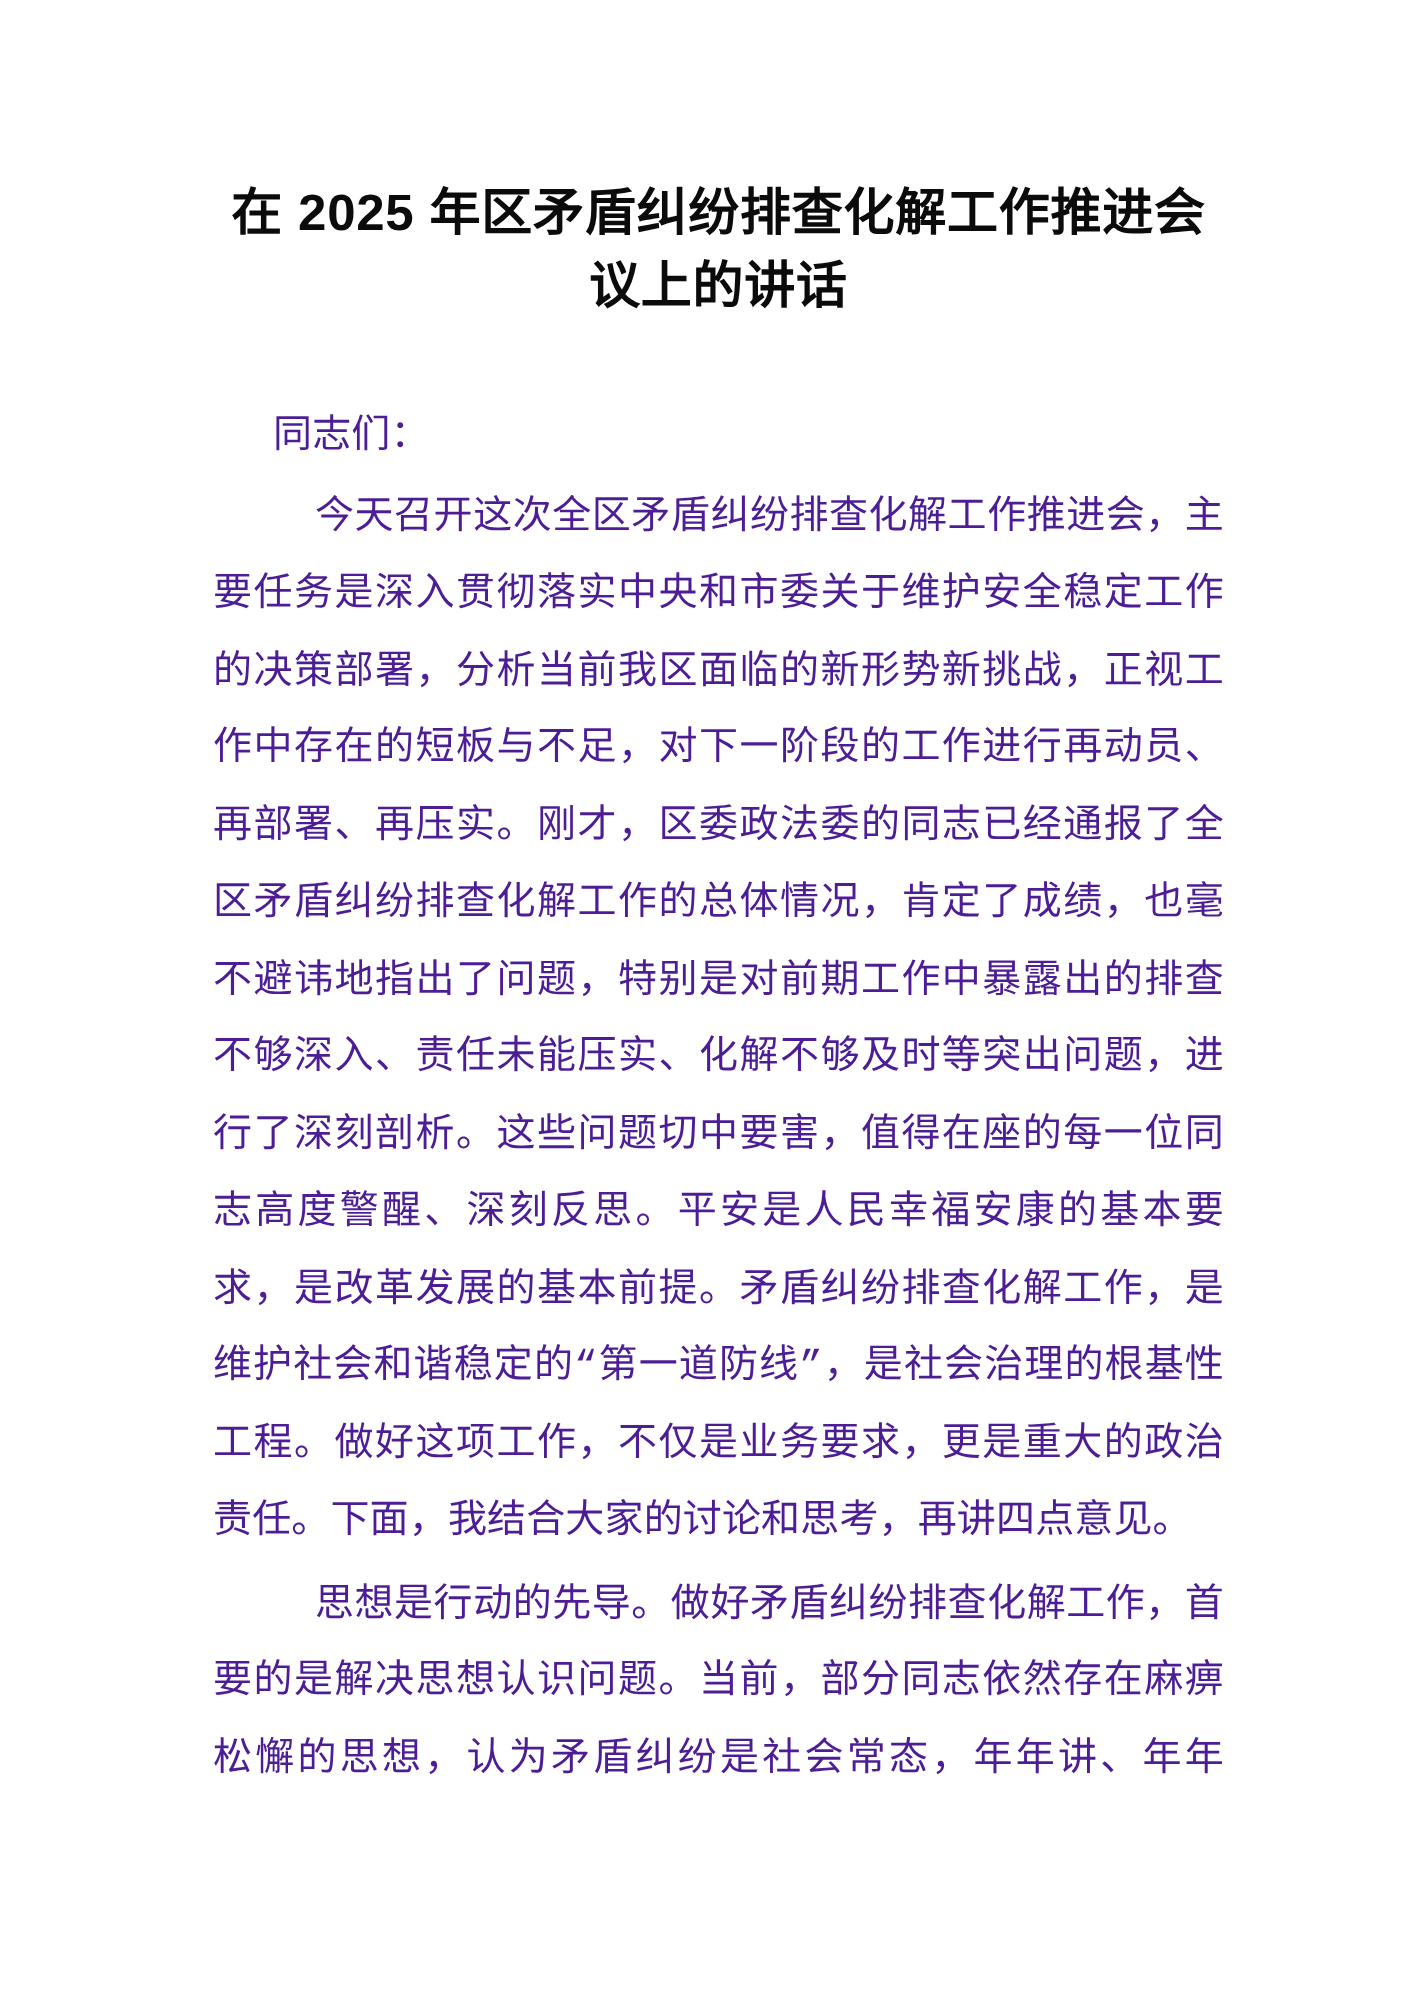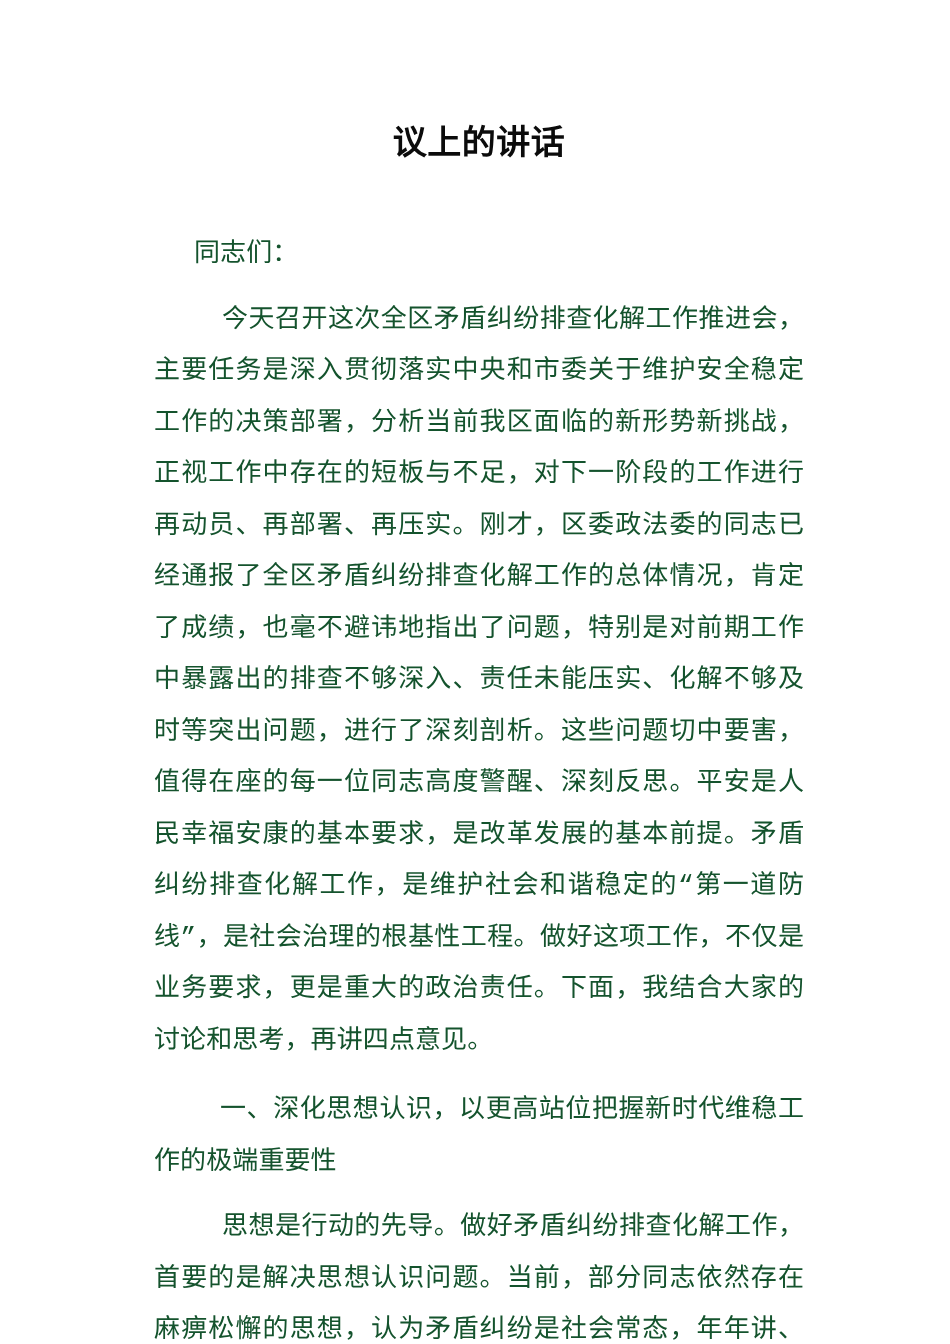--- a/index.html
+++ b/index.html
@@ -42,27 +42,27 @@
     white-space: normal;
   }
 
   
   .body-block {
     margin: 0;
     padding-top: 44px;
   }
 
   p.para {
-    margin: 16px;
+    margin: 4px;
     font-size: 26px;
     line-height: 51.5px;
     text-align: justify;
     text-justify: inter-ideograph;
     text-align-last: left;
-    color: #14532d;
+    color: #4c1d95;
     letter-spacing: 0.1px;
     word-break: break-all;
     overflow-wrap: anywhere;
   }
 
   p.para + p.para {
     margin-top: 0;
   }
 
   
@@ -76,28 +76,28 @@
     overflow: hidden;
   }
 </style>
 </head>
 <body>
 
 <div class="page">
   <div class="content">
 
     <h1 class="doc-title">
+      <span style="display: block;">在 2025 年区矛盾纠纷排查化解工作推进会</span>
       <span style="display: block;">议上的讲话</span>
     </h1>
 
     <div class="body-block">
 
       <p class="para indent-salutation">同志们：</p>
 
       <p class="para indent-2p5">今天召开这次全区矛盾纠纷排查化解工作推进会，主要任务是深入贯彻落实中央和市委关于维护安全稳定工作的决策部署，分析当前我区面临的新形势新挑战，正视工作中存在的短板与不足，对下一阶段的工作进行再动员、再部署、再压实。刚才，区委政法委的同志已经通报了全区矛盾纠纷排查化解工作的总体情况，肯定了成绩，也毫不避讳地指出了问题，特别是对前期工作中暴露出的排查不够深入、责任未能压实、化解不够及时等突出问题，进行了深刻剖析。这些问题切中要害，值得在座的每一位同志高度警醒、深刻反思。平安是人民幸福安康的基本要求，是改革发展的基本前提。矛盾纠纷排查化解工作，是维护社会和谐稳定的“第一道防线”，是社会治理的根基性工程。做好这项工作，不仅是业务要求，更是重大的政治责任。下面，我结合大家的讨论和思考，再讲四点意见。</p>
 
-      <p class="para indent-heading">一、深化思想认识，以更高站位把握新时代维稳工作的极端重要性</p>
 
       <p class="para indent-2p5 clipped">思想是行动的先导。做好矛盾纠纷排查化解工作，首要的是解决思想认识问题。当前，部分同志依然存在麻痹松懈的思想，认为矛盾纠纷是社会常态，年年讲、年年抓，产生了一定的“审美疲</p>
 
     </div>
   </div>
 </div>
 
 </body></html>

